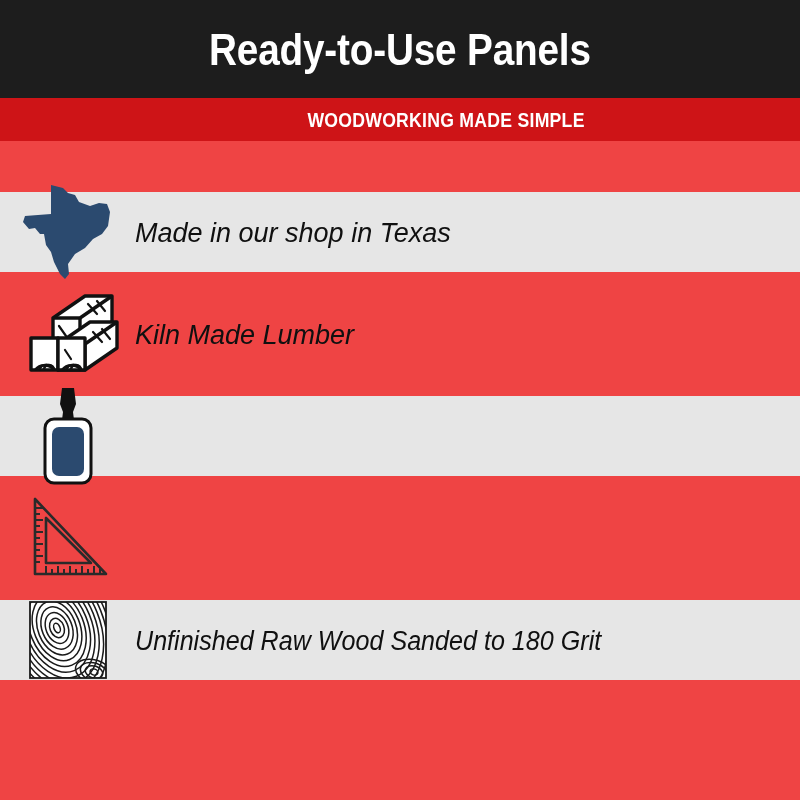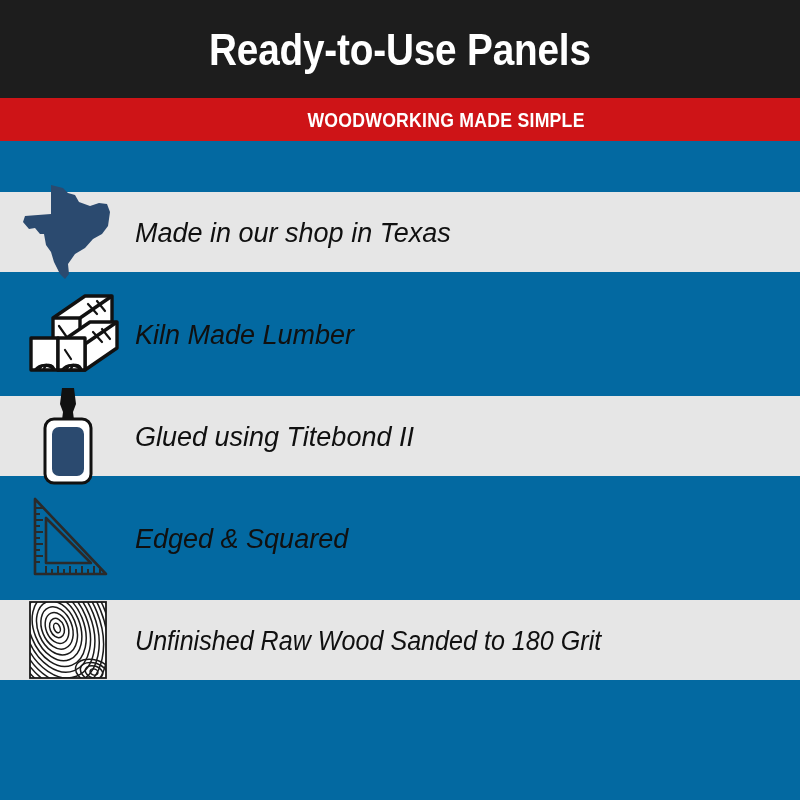--- a/index.html
+++ b/index.html
@@ -10,21 +10,21 @@
   body {
     width: 800px;
     height: 800px;
     font-family: "Liberation Sans", "DejaVu Sans", sans-serif;
     overflow: hidden;
   }
   .page {
     position: relative;
     width: 800px;
     height: 800px;
-    background: #0369a1;
+    background: #ef4444;
   }
 
   
   .header-dark {
     position: absolute;
     left: 0;
     top: 0;
     width: 800px;
     height: 98px;
     background: #1d1d1d;
@@ -197,21 +197,20 @@
         <svg width="78" height="100" viewBox="0 0 78 100">
 
           <path d="M33 2 L45 2 L47 18 L44 26 L34 26 L31 18 Z" fill="#111111"></path>
           <path d="M34 26 L44 26 L45 34 L33 34 Z" fill="#111111"></path>
 
           <rect x="16" y="33" width="46" height="64" rx="9" fill="#ffffff" stroke="#111111" stroke-width="3"></rect>
 
           <rect x="23" y="41" width="32" height="49" rx="7" fill="#2b4a6f"></rect>
         </svg>
       </div>
-      <div class="row-label">Glued using Titebond II</div>
     </div>
 
     <div class="row white">
       <div class="band" style="background: transparent;"></div>
       <div class="row-icon">
         <svg width="92" height="88" viewBox="0 0 92 88">
           <g fill="none" stroke="#2a2a2a" stroke-width="2.6" stroke-linejoin="round">
             <path d="M13 5 L13 80 L84 80 Z"></path>
             <path d="M24 24 L24 69 L69 69 Z"></path>
           </g>
@@ -236,21 +235,20 @@
               <path d="M42 80 L42 75"></path>
             <path d="M48 80 L48 72"></path>
               <path d="M54 80 L54 75"></path>
             <path d="M60 80 L60 72"></path>
               <path d="M66 80 L66 75"></path>
             <path d="M72 80 L72 72"></path>
               <path d="M78 80 L78 75"></path>
           </g>
         </svg>
       </div>
-      <div class="row-label">Edged &amp; Squared</div>
     </div>
 
     <div class="row">
       <div class="band" style="background: rgb(230, 230, 230);"></div>
       <div class="row-icon">
         <svg width="84" height="84" viewBox="0 0 84 84">
           <defs>
             <clipPath id="grainclip">
               <rect x="4" y="4" width="76" height="76"></rect>
             </clipPath>

